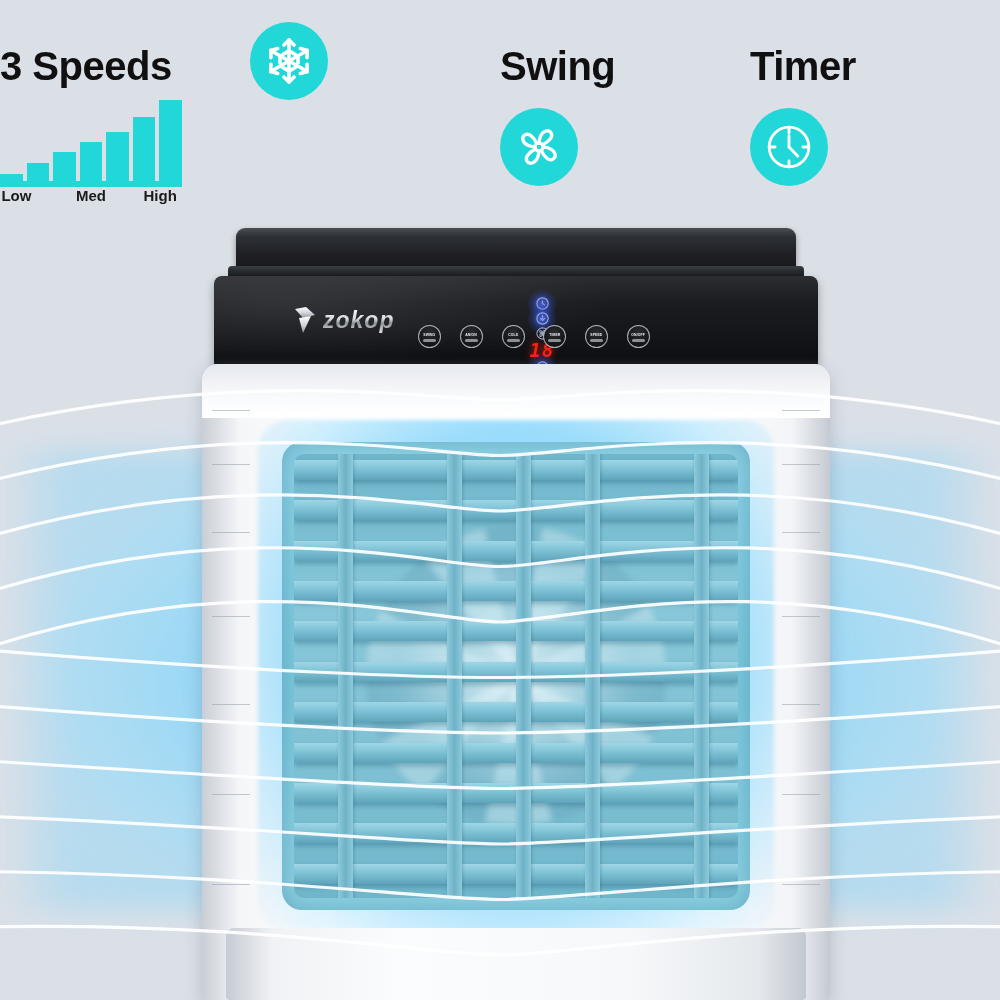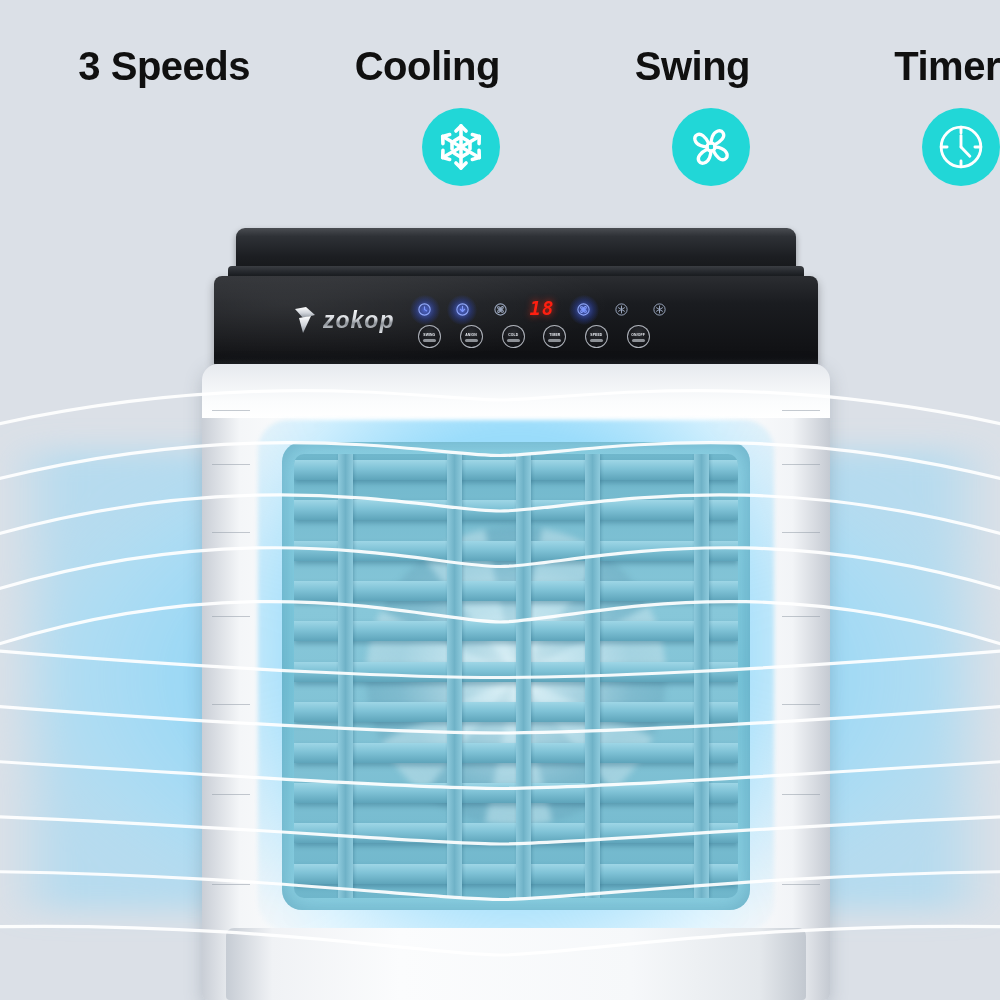--- a/index.html
+++ b/index.html
@@ -10,21 +10,21 @@
     position:relative;
   }
 
   
   .feature-row{
     position:absolute; top:0; left:0; width:1000px; height:215px;
     display:flex; z-index:40;
   }
   .feature{
     flex:1 1 0; position:relative;
-    display:flex; flex-direction:column; align-items:flex-end;
+    display:flex; flex-direction:column; align-items:flex-start;
   }
   .feature-title{
     font-size:40px; font-weight:bold; color:#101010;
     letter-spacing:-0.5px; line-height:1; margin-top:46px;
     white-space:nowrap;
   }
   .feature-icon{
     margin-top:22px; width:78px; height:78px; border-radius:50%;
     background:#21d7d7; display:flex; align-items:center; justify-content:center;
   }
@@ -101,21 +101,21 @@
     font-size:23px; font-weight:bold; font-style:italic;
     letter-spacing:1px;
     background:linear-gradient(180deg,#ffffff 0%,#d6d9de 45%,#8b9097 60%,#e9ecef 100%);
     -webkit-background-clip:text; background-clip:text; color:transparent;
     font-family:"Liberation Sans", sans-serif;
   }
 
   
   .ind-row{
     position:absolute; left:202px; top:20px; width:252px; height:22px;
-    display:flex; align-items:flex-end; justify-content:space-between;
+    display:flex; align-items:center; justify-content:space-between;flex-direction:column;
   }
   .ind{ width:17px; height:17px; position:relative; display:flex; align-items:center; justify-content:center; }
   .ind svg{ display:block; }
   .ind.on::before{
     content:""; position:absolute; left:50%; top:50%;
     width:30px; height:30px; transform:translate(-50%,-50%);
     border-radius:50%;
     background:radial-gradient(circle,rgba(90,120,255,.75) 0%,rgba(50,80,220,.30) 45%,rgba(30,50,160,0) 72%);
   }
   .display{
@@ -229,24 +229,40 @@
     z-index:60; pointer-events:none;
   }
 </style>
 </head>
 <body>
 
 <div class="feature-row">
 
   <div class="feature">
     <div class="feature-title">3 Speeds</div>
+    <div class="speed-chart">
+      <div class="bars" id="bars">
+          <div class="bar" title="1: 12" style="height: 12%;"></div>
+          <div class="bar" title="2: 25" style="height: 25%;"></div>
+          <div class="bar" title="3: 38" style="height: 38%;"></div>
+          <div class="bar" title="4: 50" style="height: 50%;"></div>
+          <div class="bar" title="5: 62" style="height: 62%;"></div>
+          <div class="bar" title="6: 80" style="height: 80%;"></div>
+          <div class="bar" title="7: 100" style="height: 100%;"></div>
+        </div>
+      <div class="chart-base"></div>
+      <div class="chart-labels" id="chartLabels">
+          <span style="left: 9%;">Low</span>
+          <span style="left: 50%;">Med</span>
+          <span style="left: 88%;">High</span>
+        </div>
+    </div>
   </div>
 
   <div class="feature">
-    <div class="feature-title">Cooling</div>
     <div class="feature-icon">
       <svg width="50" height="50" viewBox="0 0 64 64" fill="none" stroke="#ffffff" stroke-width="4.6" stroke-linecap="round" stroke-linejoin="round">
         <line x1="32" y1="5" x2="32" y2="59"></line>
         <line x1="8.6" y1="18.5" x2="55.4" y2="45.5"></line>
         <line x1="8.6" y1="45.5" x2="55.4" y2="18.5"></line>
         <path d="M32 5 L25.5 11.5 M32 5 L38.5 11.5 M32 59 L25.5 52.5 M32 59 L38.5 52.5"></path>
         <path d="M8.6 18.5 L8.9 27.7 M8.6 18.5 L17.5 16.1 M55.4 45.5 L55.1 36.3 M55.4 45.5 L46.5 47.9"></path>
         <path d="M8.6 45.5 L17.5 47.9 M8.6 45.5 L8.9 36.3 M55.4 18.5 L46.5 16.1 M55.4 18.5 L55.1 27.7"></path>
         <path d="M32 19 L23.5 24 M32 19 L40.5 24 M32 45 L23.5 40 M32 45 L40.5 40"></path>
         <path d="M20.5 25.8 L20.5 34.4 M43.5 25.8 L43.5 34.4"></path>

